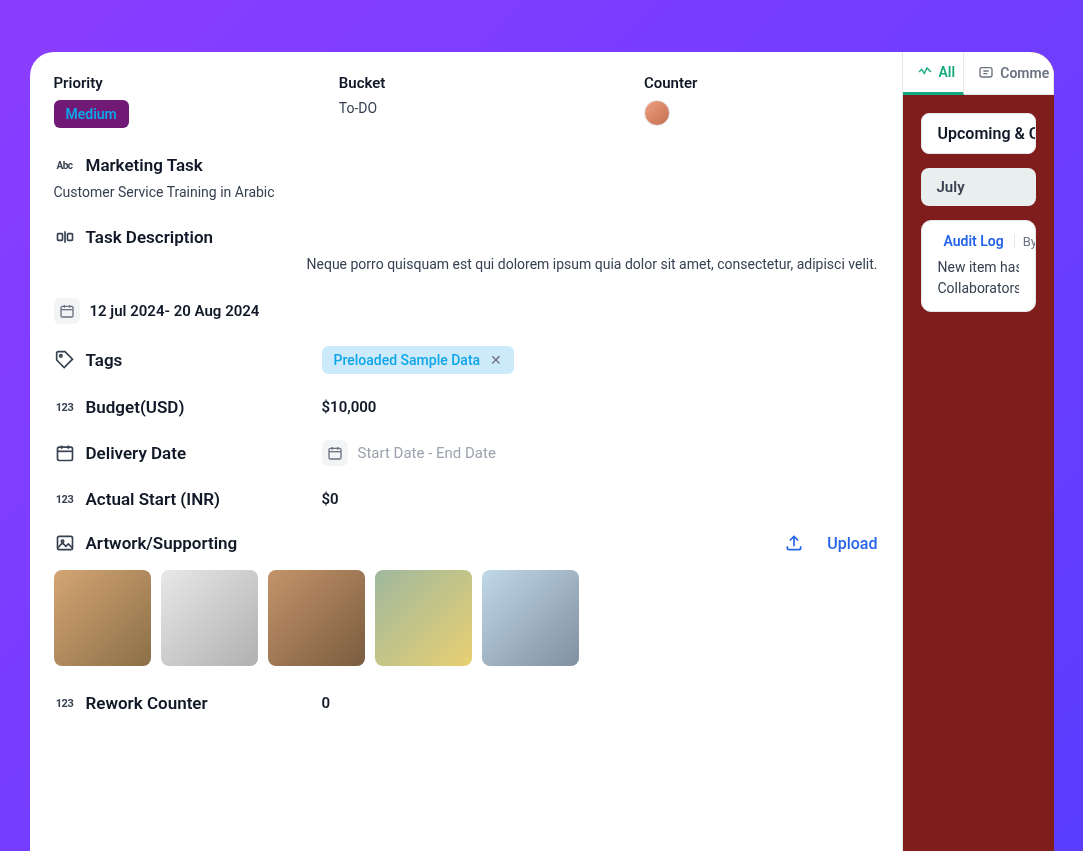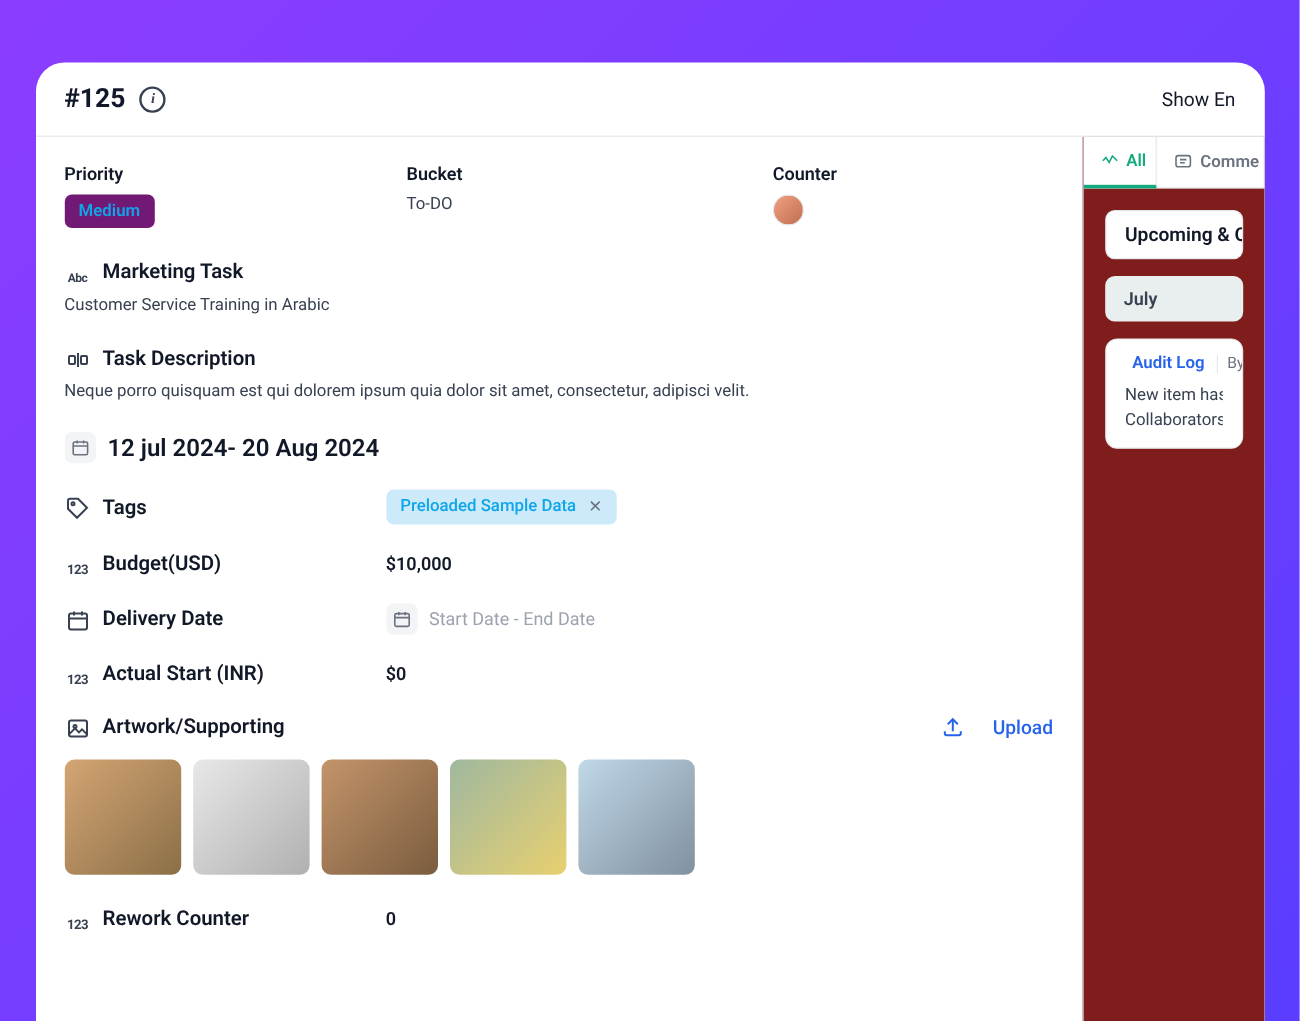--- a/index.html
+++ b/index.html
@@ -142,21 +142,21 @@
     }
     .field-row-full .field-right {
       display: flex;
       align-items: center;
       gap: 10px;
     }
     .row-icon {
       width: 22px;
       height: 22px;
       display: flex;
-      align-items: flex-end;
+      align-items: center;
       justify-content: center;
       color: #374151;
       flex-shrink: 0;
     }
     .row-icon svg {
       width: 20px;
       height: 20px;
     }
     .row-title {
       font-size: 17px;
@@ -165,37 +165,38 @@
     }
     .subtitle {
       font-size: 14px;
       color: #374151;
       margin-bottom: 26px;
     }
     .desc-text {
       font-size: 14px;
       color: #374151;
       margin-bottom: 26px;
+      text-align: right;
     }
     .icon-box {
       width: 26px;
       height: 26px;
       background: #f3f4f6;
       border-radius: 6px;
       display: flex;
       align-items: center;
       justify-content: center;
       color: #6b7280;
     }
     .icon-box svg {
       width: 16px;
       height: 16px;
     }
     .date-value {
-      font-size: 20px;
+      font-size: 15px;
       font-weight: 600;
       color: #111827;
     }
     .date-placeholder {
       font-size: 15px;
       color: #9ca3af;
     }
     .tag-chip {
       display: inline-flex;
       align-items: flex-start;
@@ -363,27 +364,20 @@
       color: #374151;
       white-space: nowrap;
       overflow: hidden;
       line-height: 1.5;
     }
   </style>
 </head>
 <body>
 
 <div class="card">
-  <div class="header">
-    <div class="header-left">
-      <span class="task-id">#125</span>
-      <span class="info-icon">i</span>
-    </div>
-    <div class="header-right">Show En</div>
-  </div>
 
   <div class="content">
     <div class="main-panel">
 
       <div class="top-row">
         <div class="field-col">
           <span class="field-label">Priority</span>
           <span class="priority-badge">Medium</span>
         </div>
         <div class="field-col">

